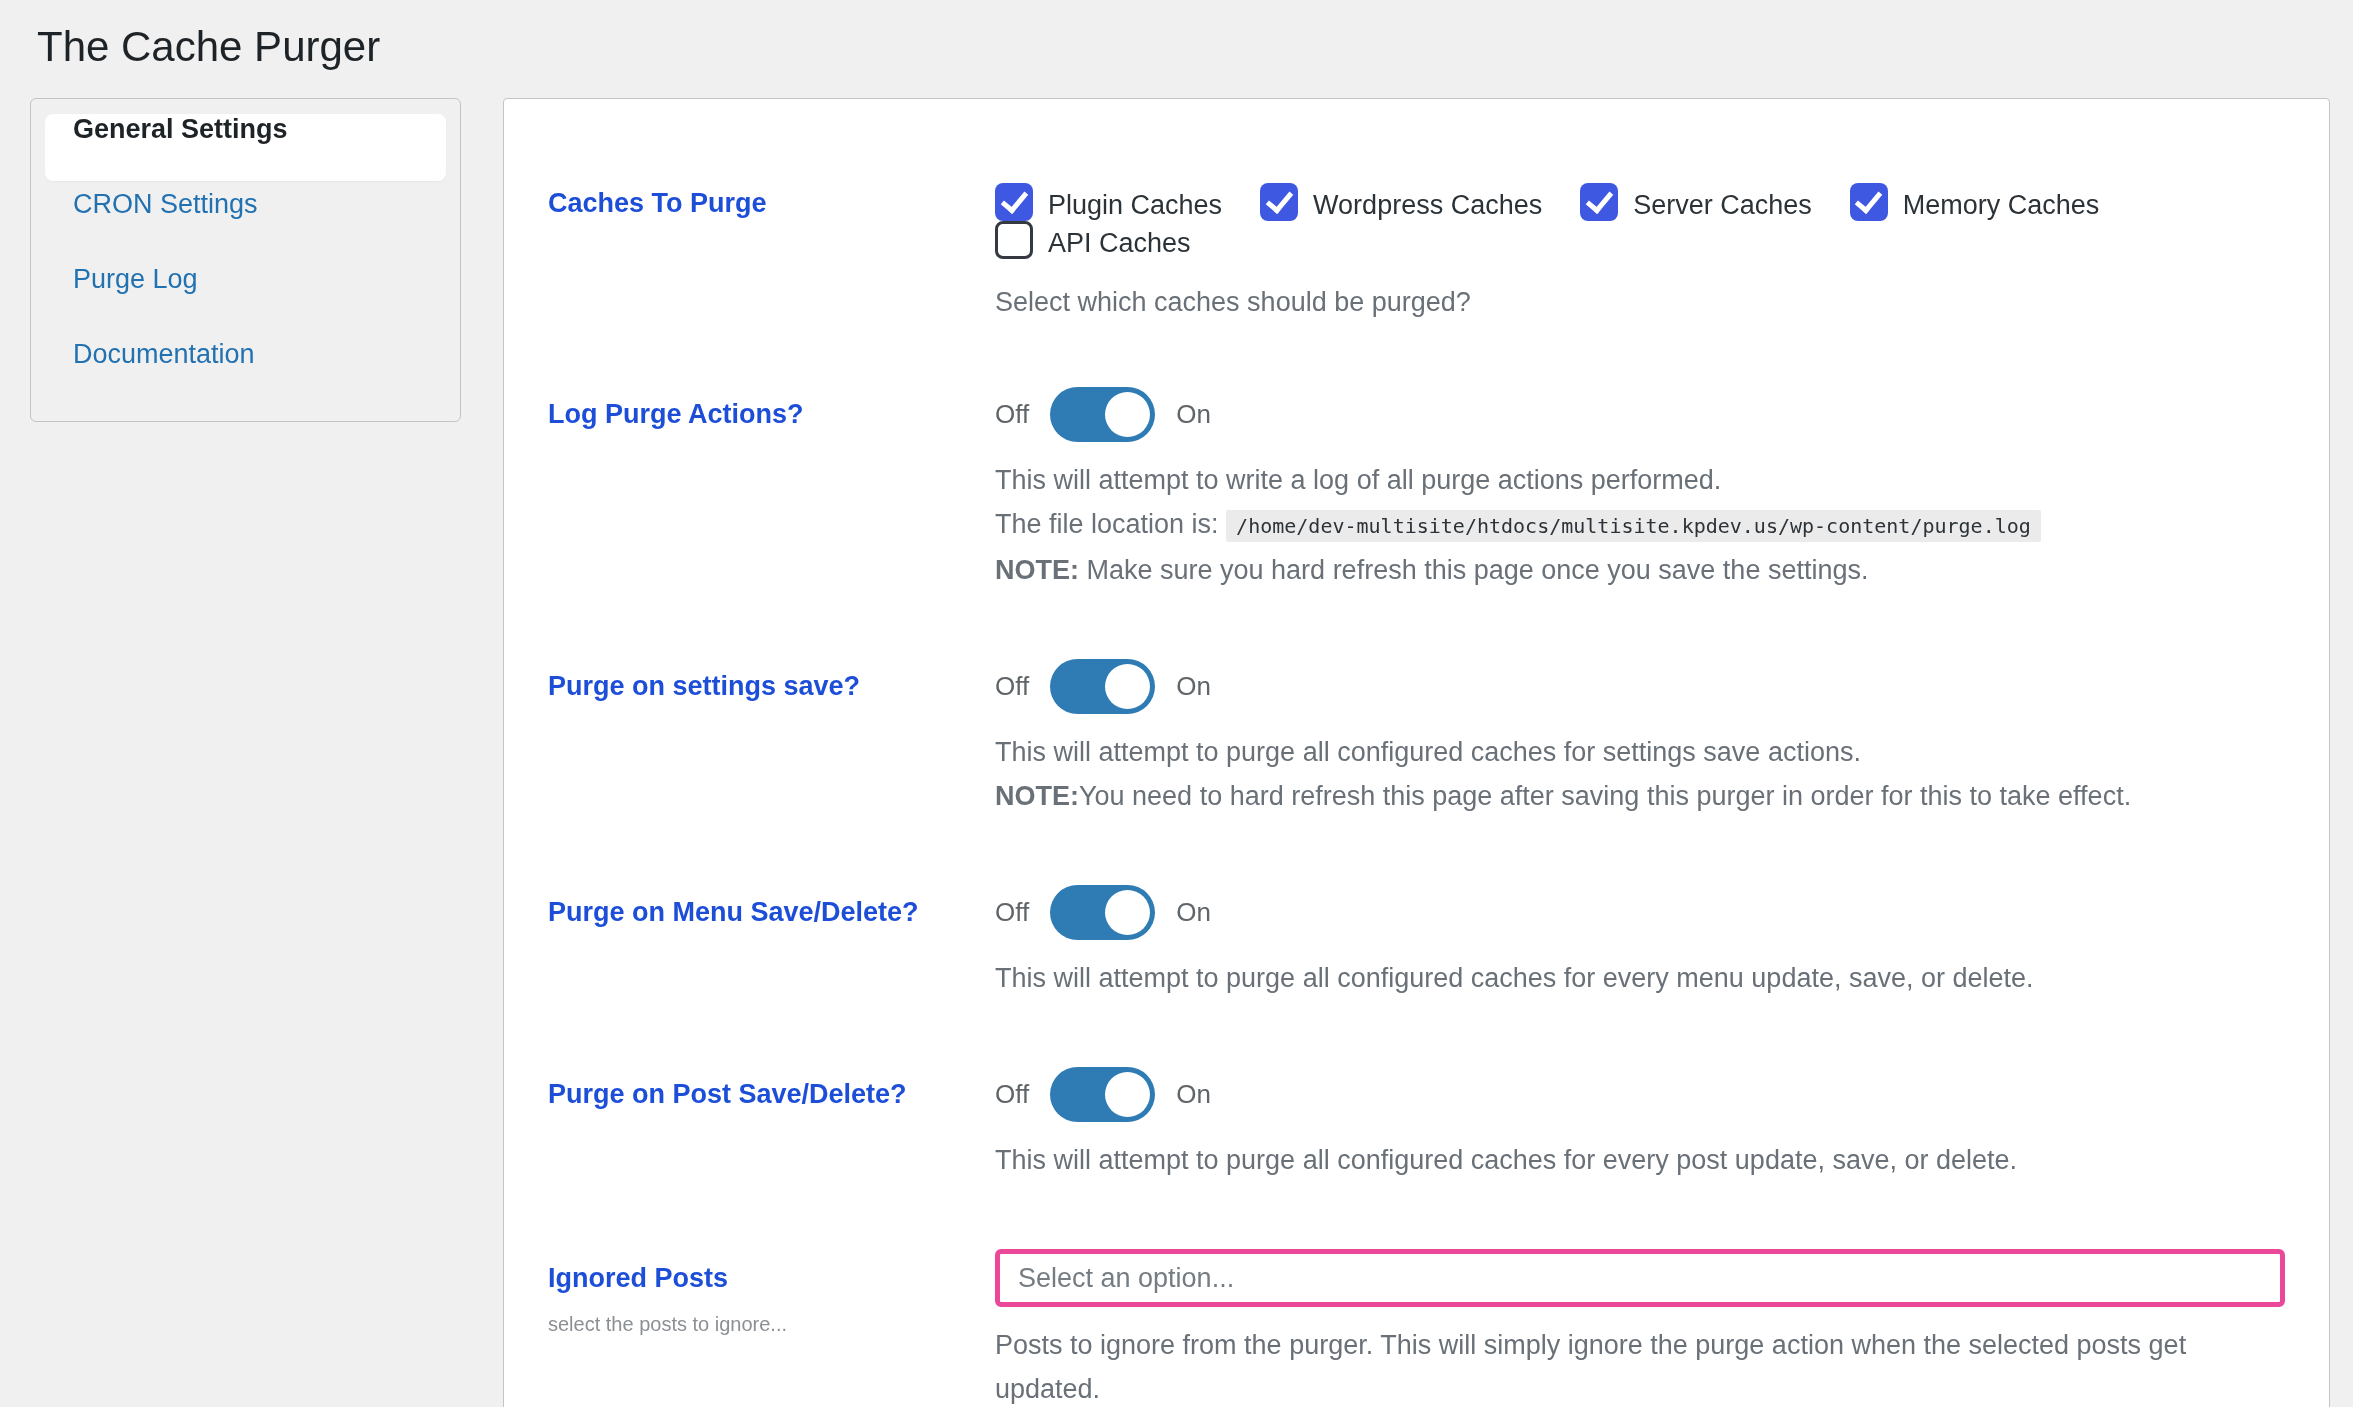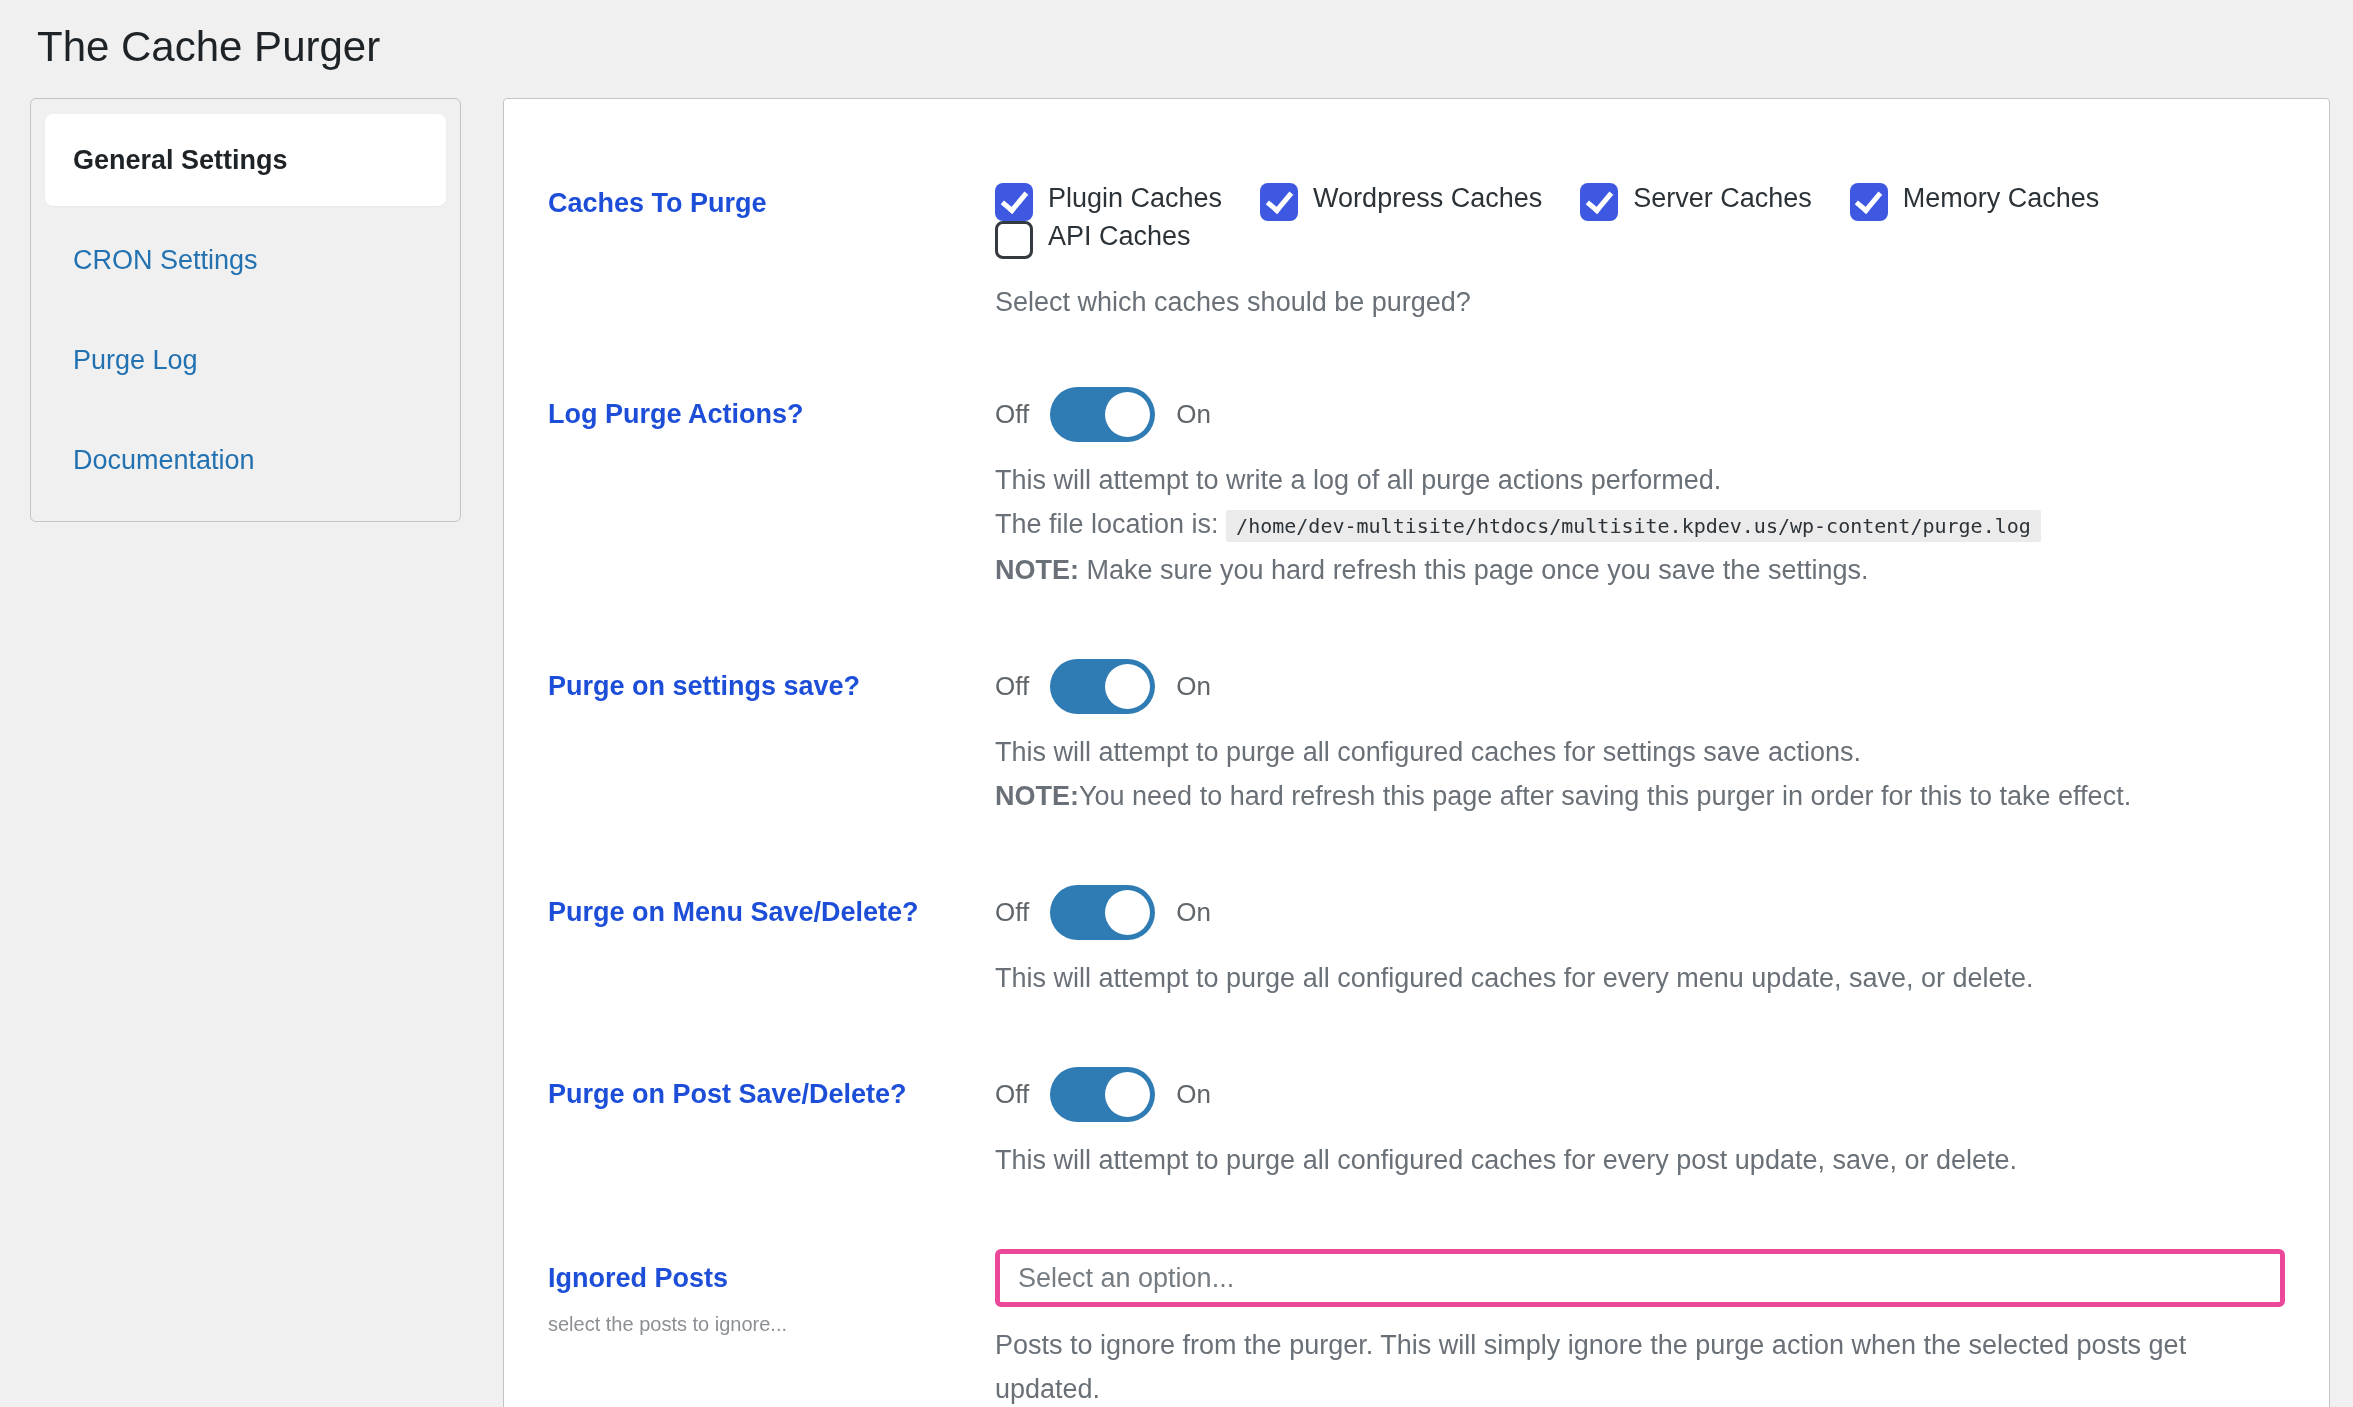--- a/index.html
+++ b/index.html
@@ -24,23 +24,23 @@
   
   .sidebar {
     width:431px;
     flex:0 0 431px;
     border:1px solid #c3c4c7;
     border-radius:6px;
     padding:15px 14px;
     background:transparent;
   }
   .side-item {
-    height:92px;
+    height:67px;
     display:flex;
-    align-items:center;
+    align-items:flex-start;
     padding-left:28px;
     font-size:27px;
     color:#2271b1;
     cursor:pointer;
     border-radius:8px;
     margin-bottom:8px;
   }
   .side-item:last-child { margin-bottom:0; }
   .side-item.active {
     background:#ffffff;
@@ -73,21 +73,21 @@
   .lh-toggle .row-label { line-height:55px; }
   .lh-select .row-label { line-height:58px; }
   .sub-label {
     font-size:20px;
     color:#8c8f94;
     margin-top:4px;
     line-height:1.3;
   }
   
   .check-line { display:flex; align-items:center; flex-wrap:wrap; }
-  .check-group { display:flex; align-items:flex-start; margin-right:38px; }
+  .check-group { display:flex; align-items:flex-end; margin-right:38px; }
   .check-group:last-child { margin-right:0; }
   .checkbox {
     width:38px; height:38px;
     border-radius:8px;
     display:inline-flex;
     align-items:center;
     justify-content:center;
     cursor:pointer;
     flex:0 0 38px;
   }

